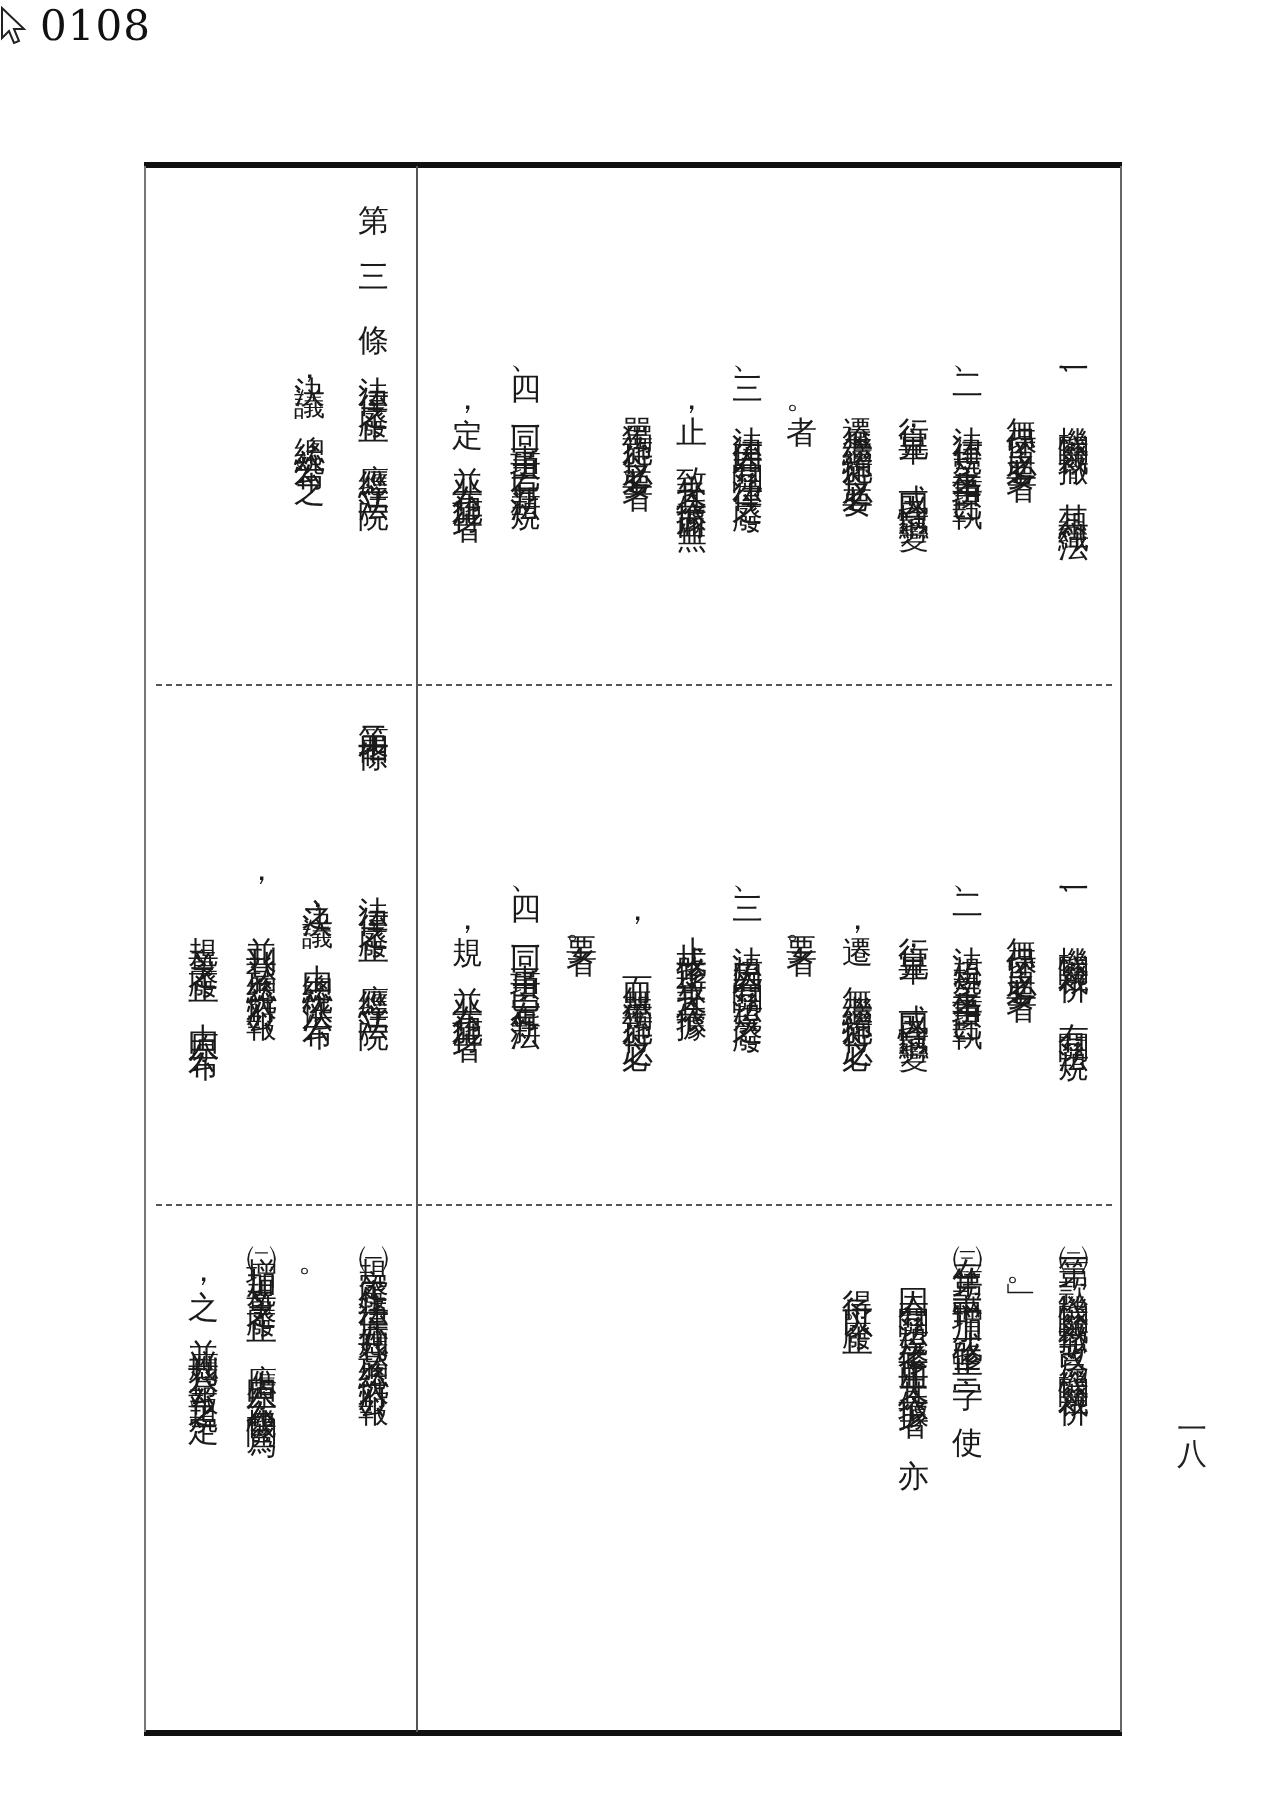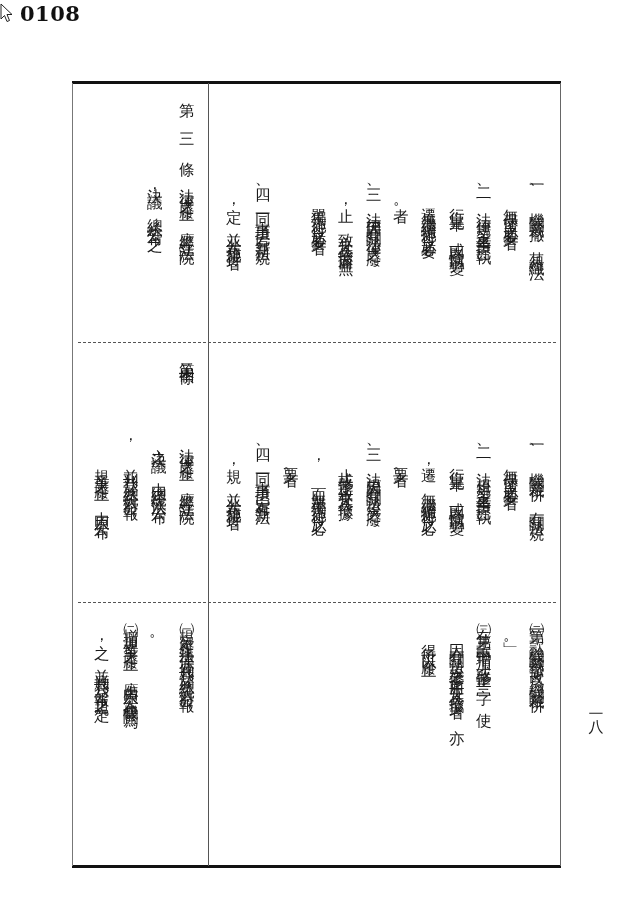--- a/index.html
+++ b/index.html
@@ -8,21 +8,21 @@
     background: #ffffff; color: #1a1a1a;
     font-family: "DejaVu Serif", "Liberation Serif", serif;
   }
   .page-id {
     position: absolute; left: 0; top: 0; height: 26px;
     display: flex; align-items: center;
   }
   .cursor-icon { width: 14px; height: 20px; margin-left: 0; }
   .page-id-text {
     font-family: "DejaVu Serif", "Liberation Serif", serif;
-    font-weight: bold; font-size: 21px; margin-left: 6px; letter-spacing: 0.5px;
+    font-weight: normal; font-size: 21px; margin-left: 6px; letter-spacing: 0.5px;
     color: #111;
   }
   .border-top { position: absolute; left: 72px; top: 81px; width: 489px; height: 3px; background: #111; }
   .border-bottom { position: absolute; left: 72px; top: 865px; width: 489px; height: 3px; background: #111; }
   .border-left { position: absolute; left: 72px; top: 83px; width: 1px; height: 783px; background: #777; }
   .border-right { position: absolute; left: 560px; top: 83px; width: 1px; height: 783px; background: #666; }
   .col-divider { position: absolute; left: 208px; top: 83px; width: 1px; height: 783px; background: #555; }
   .row-divider {
     position: absolute; left: 78px; width: 478px; height: 0;
     border-top: 1px dashed #555;

